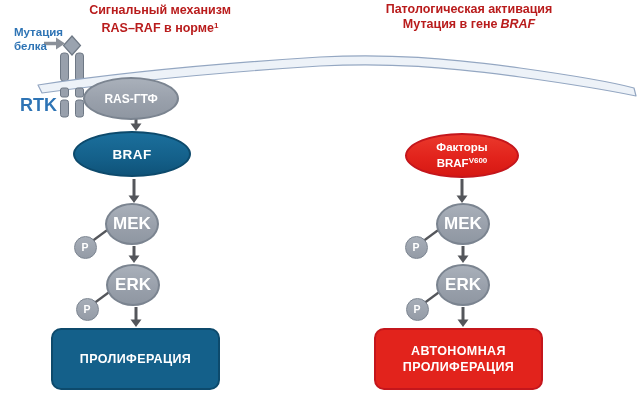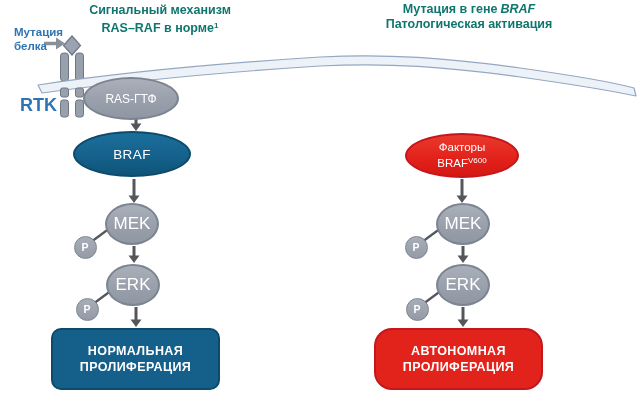--- a/index.html
+++ b/index.html
@@ -3,29 +3,29 @@
 <meta charset="utf-8">
 <style>
   html,body{margin:0;padding:0;background:#fff;}
   .canvas{
     position:relative;width:640px;height:400px;background:#ffffff;
     font-family:"Liberation Sans","DejaVu Sans",sans-serif;overflow:hidden;
   }
   .abs{position:absolute;}
   svg.layer{position:absolute;left:0;top:0;width:640px;height:400px;}
 
-  .title{color:#0f766e;font-weight:bold;font-size:12.5px;line-height:15px;text-align:center;}
+  .title{color:#b91c1c;font-weight:bold;font-size:12.5px;line-height:15px;text-align:center;}
   .title i{font-style:italic;margin-left:3px;}
   .title sup,.node sup{font-size:8px;vertical-align:4px;letter-spacing:0;}
 
   .side-label{color:#2E74B5;font-weight:bold;font-size:11.5px;line-height:13.5px;text-align:left;}
 
   .node{
     display:flex;flex-direction:column;align-items:center;justify-content:center;
-    text-align:left;color:#fff;font-weight:normal;border-radius:50%;
+    text-align:left;color:#fff;font-weight:bold;border-radius:50%;
     box-sizing:border-box;
   }
   .node.gray{
     background:linear-gradient(180deg,#a9b0ba 0%,#99a0ab 55%,#8f97a2 100%);
     border:2px solid #7B8490;font-size:17px;
   }
   .node.blue{
     background:linear-gradient(180deg,#1b6f9c 0%,#14608A 60%,#0f5379 100%);
     border:2.5px solid #0D4A6C;font-size:13.5px;letter-spacing:.4px;
   }
@@ -121,54 +121,53 @@
       <line x1="423" y1="304" x2="442" y2="290"></line>
     </g>
   </svg>
 
   <div class="abs title" style="left:60px;top:3px;width:200px;">
     <div>Сигнальный механизм</div>
     <div><span>RAS–RAF в норме</span><sup>1</sup></div>
   </div>
 
   <div class="abs title" style="left:359px;top:2px;width:220px;">
+    <div>Патологическая активация</div>
     <div><span>Мутация в гене</span><i>BRAF</i></div>
-    <div>Патологическая активация</div>
   </div>
 
   <div class="abs side-label" style="left:14px;top:26px;">
     <div>Мутация</div>
     <div>белка</div>
   </div>
   <div class="abs side-label" style="left:20px;top:99px;font-size:18px;">RTK</div>
 
   <div class="abs node gray" style="left:83px;top:77px;width:96px;height:43px;font-size:12px;">RAS-ГТФ</div>
 
   <div class="abs node blue" style="left:73px;top:131px;width:118px;height:46px;">BRAF</div>
 
   <div class="abs node gray" style="left:105px;top:203px;width:54px;height:42px;">MEK</div>
   <div class="abs p-circle" style="left:73.5px;top:235.5px;">P</div>
 
   <div class="abs node gray" style="left:106px;top:264px;width:54px;height:42px;">ERK</div>
   <div class="abs p-circle" style="left:75.5px;top:297.5px;">P</div>
 
   <div class="abs outcome blue" style="left:51px;top:328px;">
-    <div>НОРМАЛЬНАЯ</div>
     <div>ПРОЛИФЕРАЦИЯ</div>
   </div>
 
   <div class="abs node red" style="left:405px;top:133px;width:114px;height:45px;">
     <div>Факторы</div>
     <div><span>BRAF</span><sup>V600</sup></div>
   </div>
 
   <div class="abs node gray" style="left:436px;top:203px;width:54px;height:42px;">MEK</div>
   <div class="abs p-circle" style="left:404.5px;top:235.5px;">P</div>
 
   <div class="abs node gray" style="left:436px;top:264px;width:54px;height:42px;">ERK</div>
   <div class="abs p-circle" style="left:405.5px;top:297.5px;">P</div>
 
-  <div class="abs outcome red" style="left:374px;top:328px;border-radius:18px;">
+  <div class="abs outcome red" style="left:374px;top:328px;">
     <div>АВТОНОМНАЯ</div>
     <div>ПРОЛИФЕРАЦИЯ</div>
   </div>
 
 </div>
 
 </body></html>

